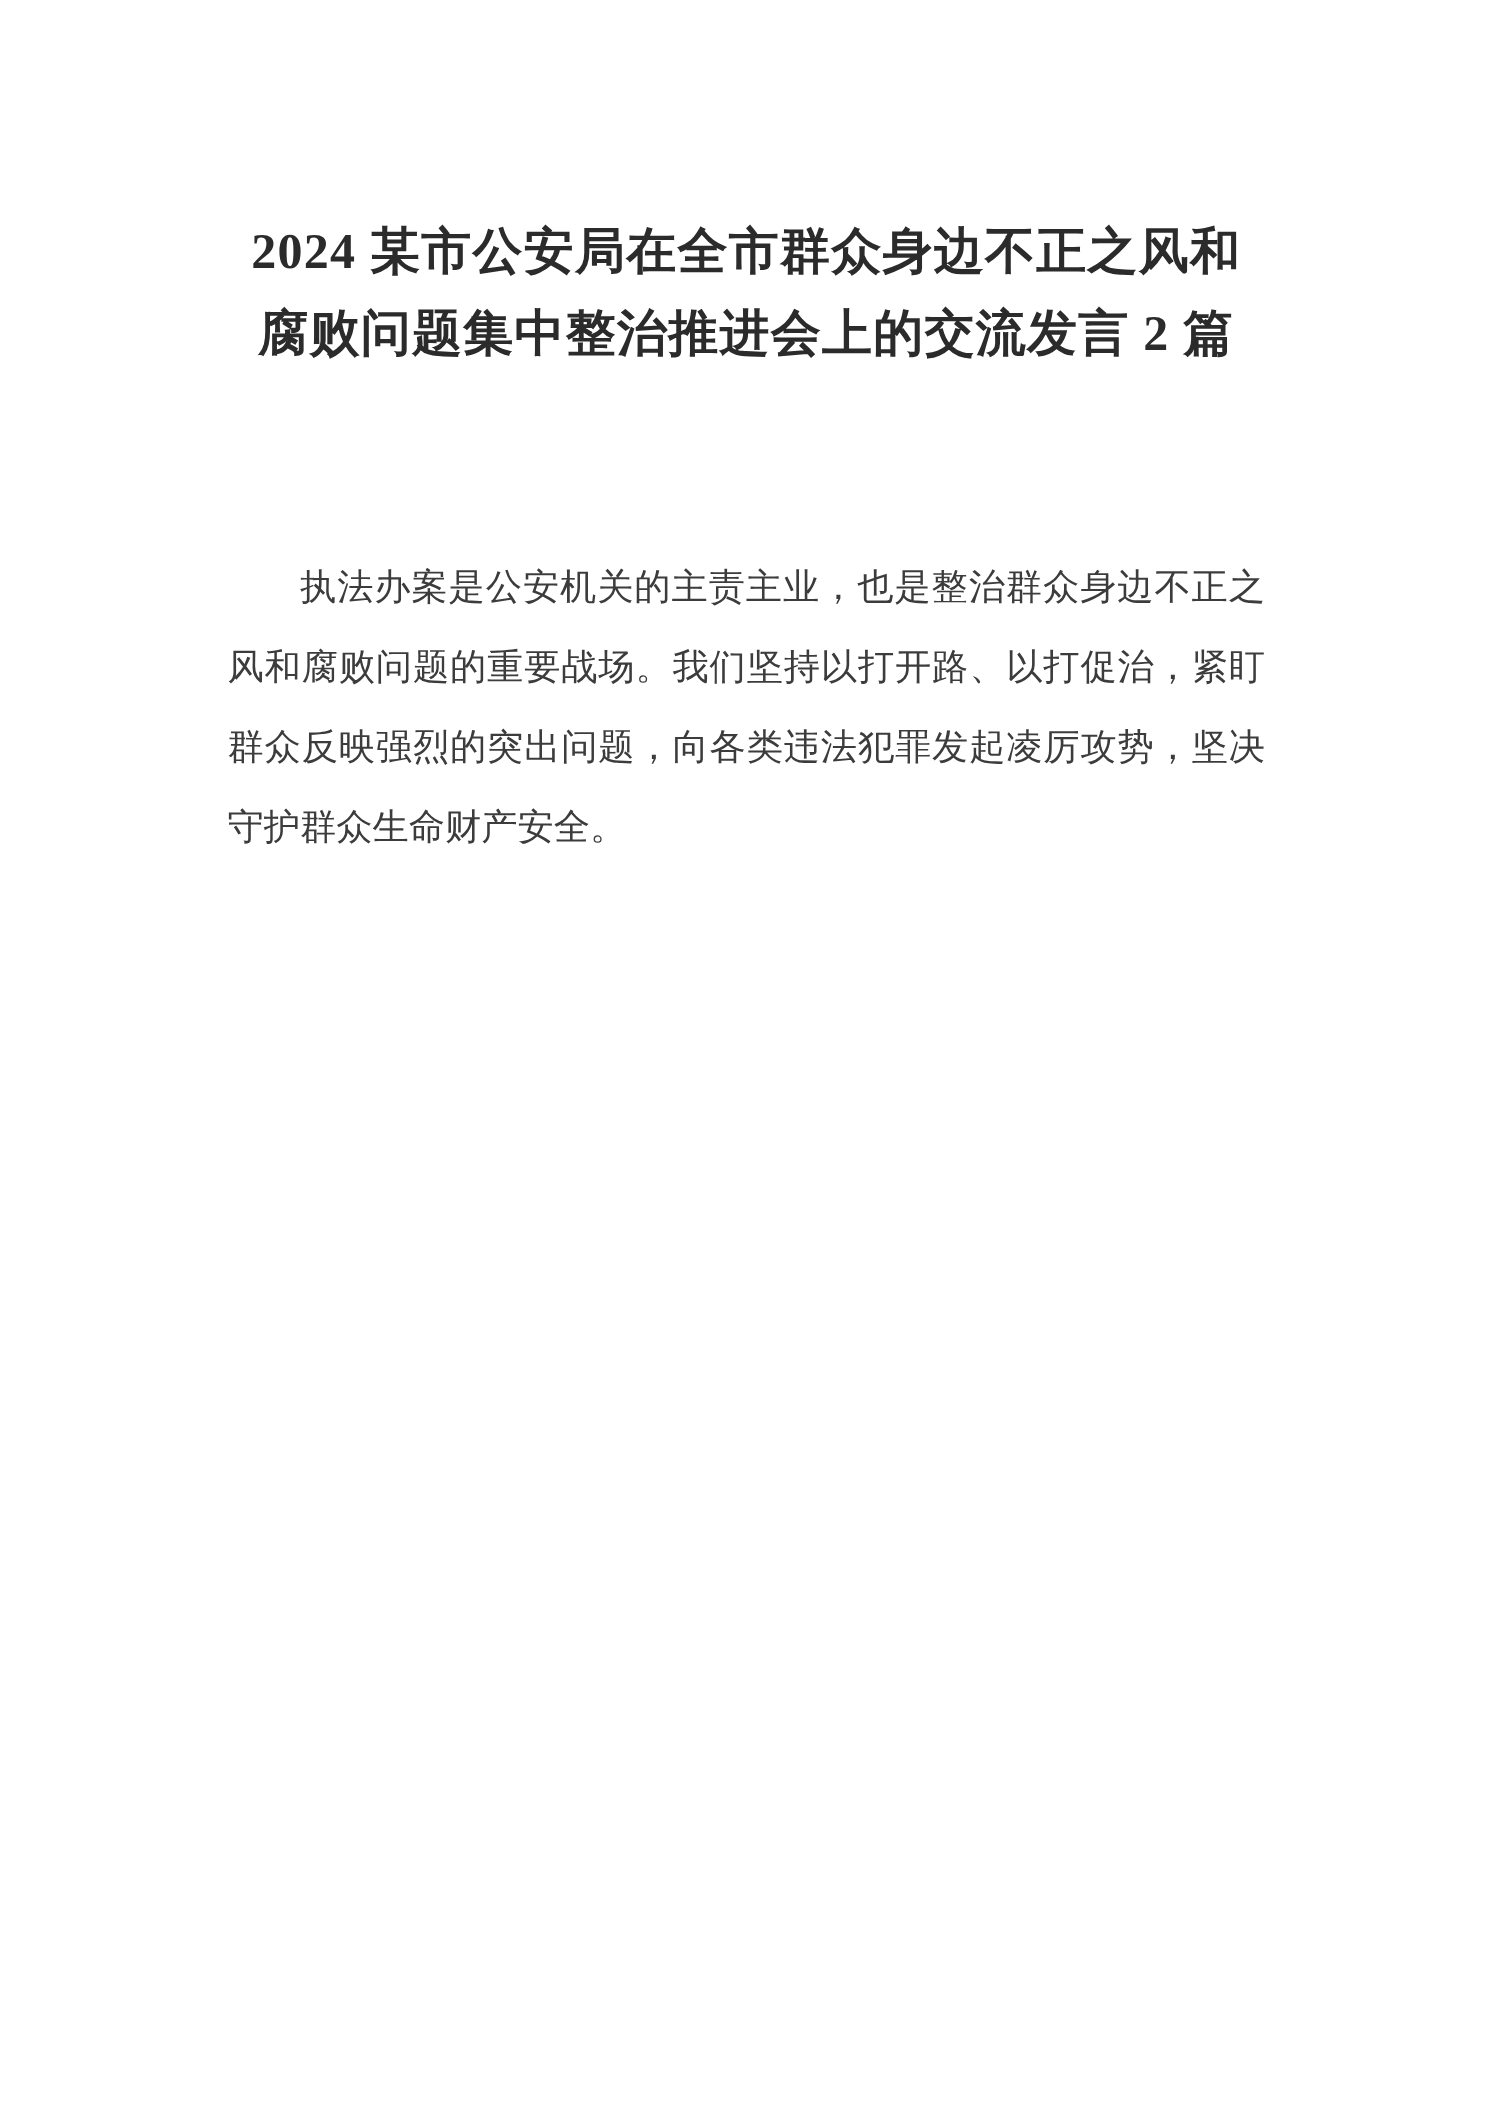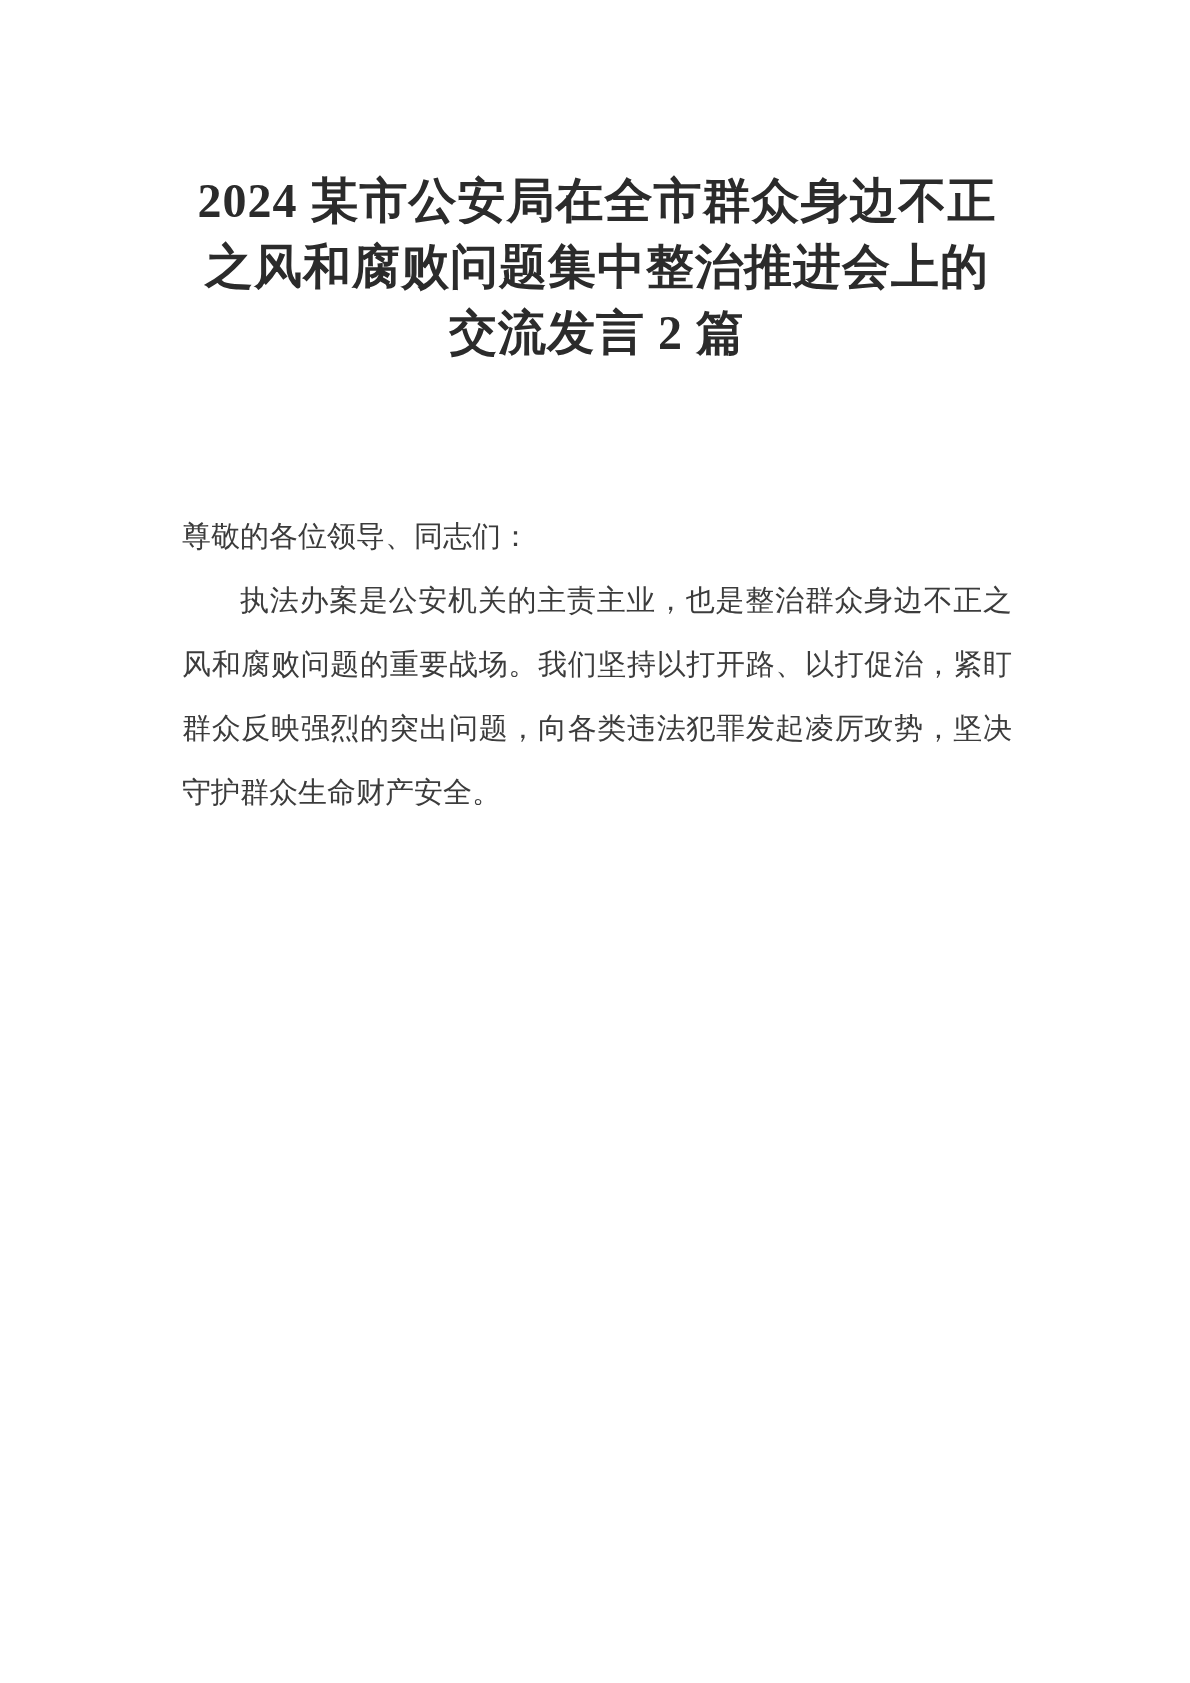--- a/index.html
+++ b/index.html
@@ -12,21 +12,21 @@
     width: 1190px;
     height: 1683px;
     background: #ffffff;
     box-sizing: border-box;
     padding: 0 178px 0 182px;
     overflow: hidden;
     font-family: "Liberation Serif", "DejaVu Serif", serif;
   }
   .doc-title {
     margin: 168px 0 138px 0;
-    font-size: 48px;
+    font-size: 40px;
     font-weight: bold;
     line-height: 66px;
     text-align: center;
     color: #2b2b2b;
     letter-spacing: 1px;
   }
   .doc-body {
     font-size: 29px;
     line-height: 64px;
     color: #3c3c3c;
@@ -44,16 +44,15 @@
     font-weight: bold;
     color: #2b2b2b;
   }
 </style>
 </head>
 <body>
 
 <div class="page">
   <h1 class="doc-title">2024 某市公安局在全市群众身边不正之风和腐败问题集中整治推进会上的交流发言 2 篇</h1>
   <div class="doc-body">
-      <p class="para"><span class="run">尊敬的各位领导、同志们：</span></p>
       <p class="para indent"><span class="run">执法办案是公安机关的主责主业，也是整治群众身边不正之风和腐败问题的重要战场。我们坚持以打开路、以打促治，紧盯群众反映强烈的突出问题，向各类违法犯罪发起凌厉攻势，坚决守护群众生命财产安全。</span></p>
     </div>
 </div>
 
 </body></html>

